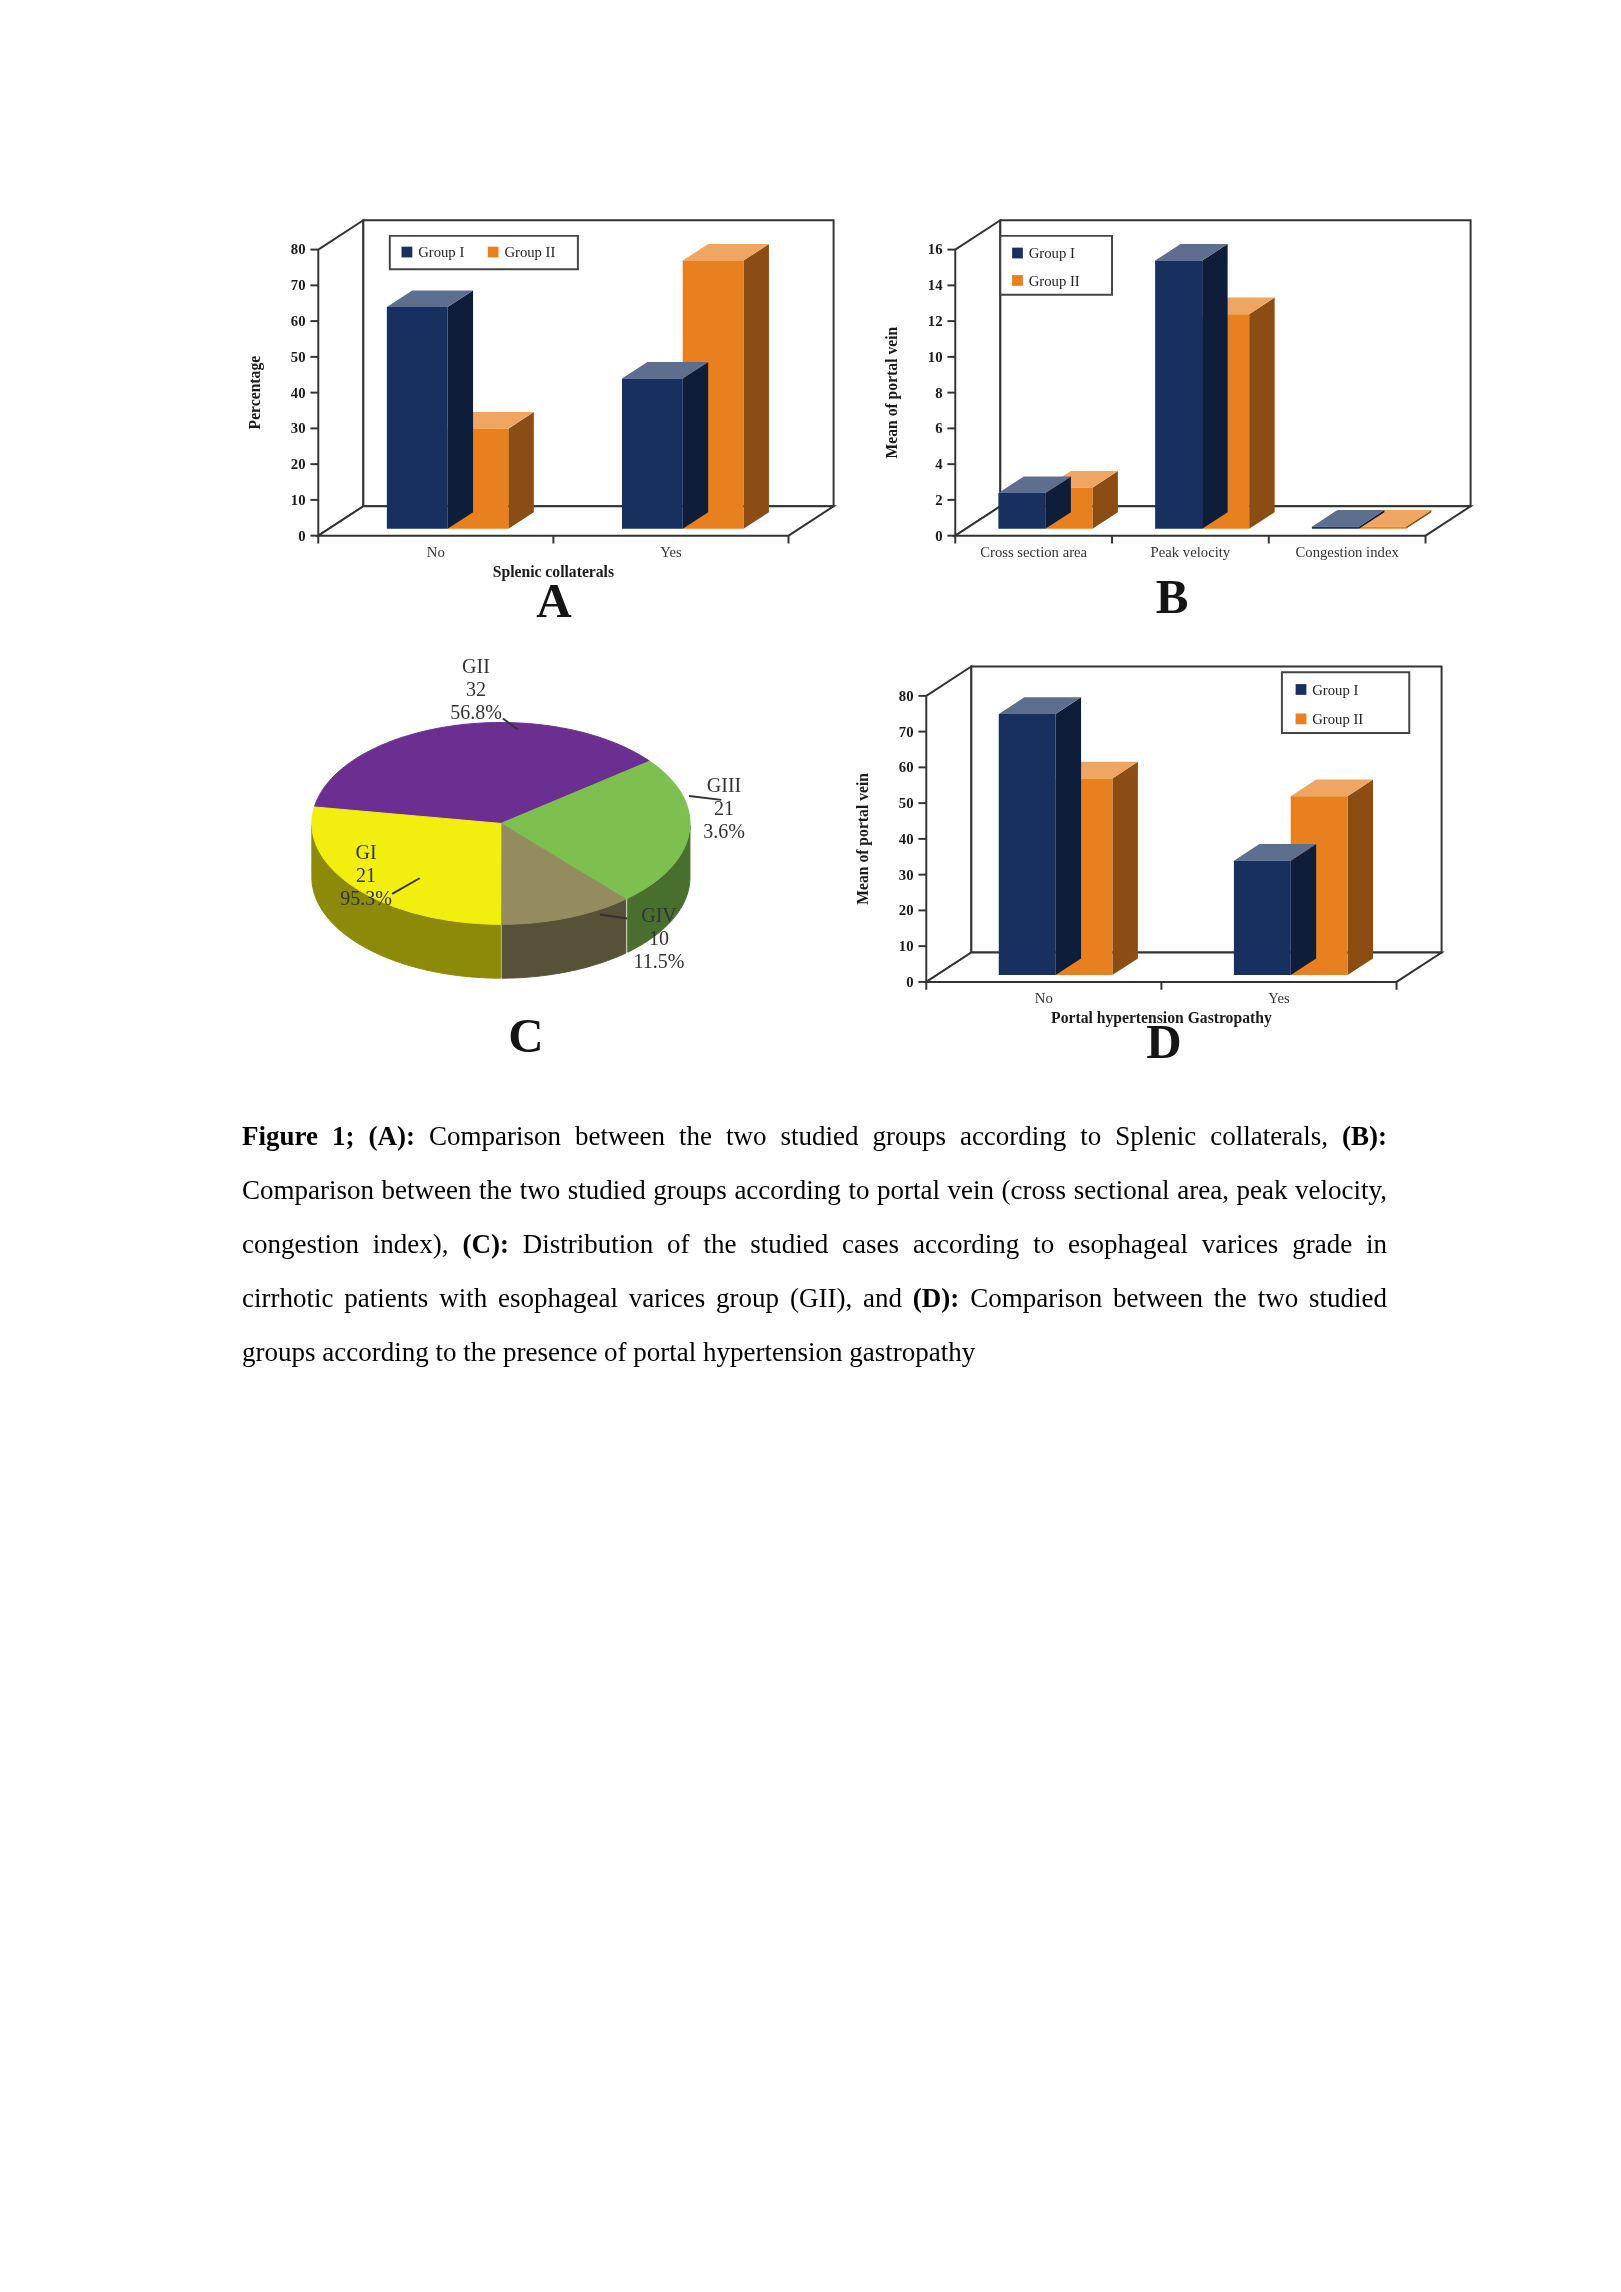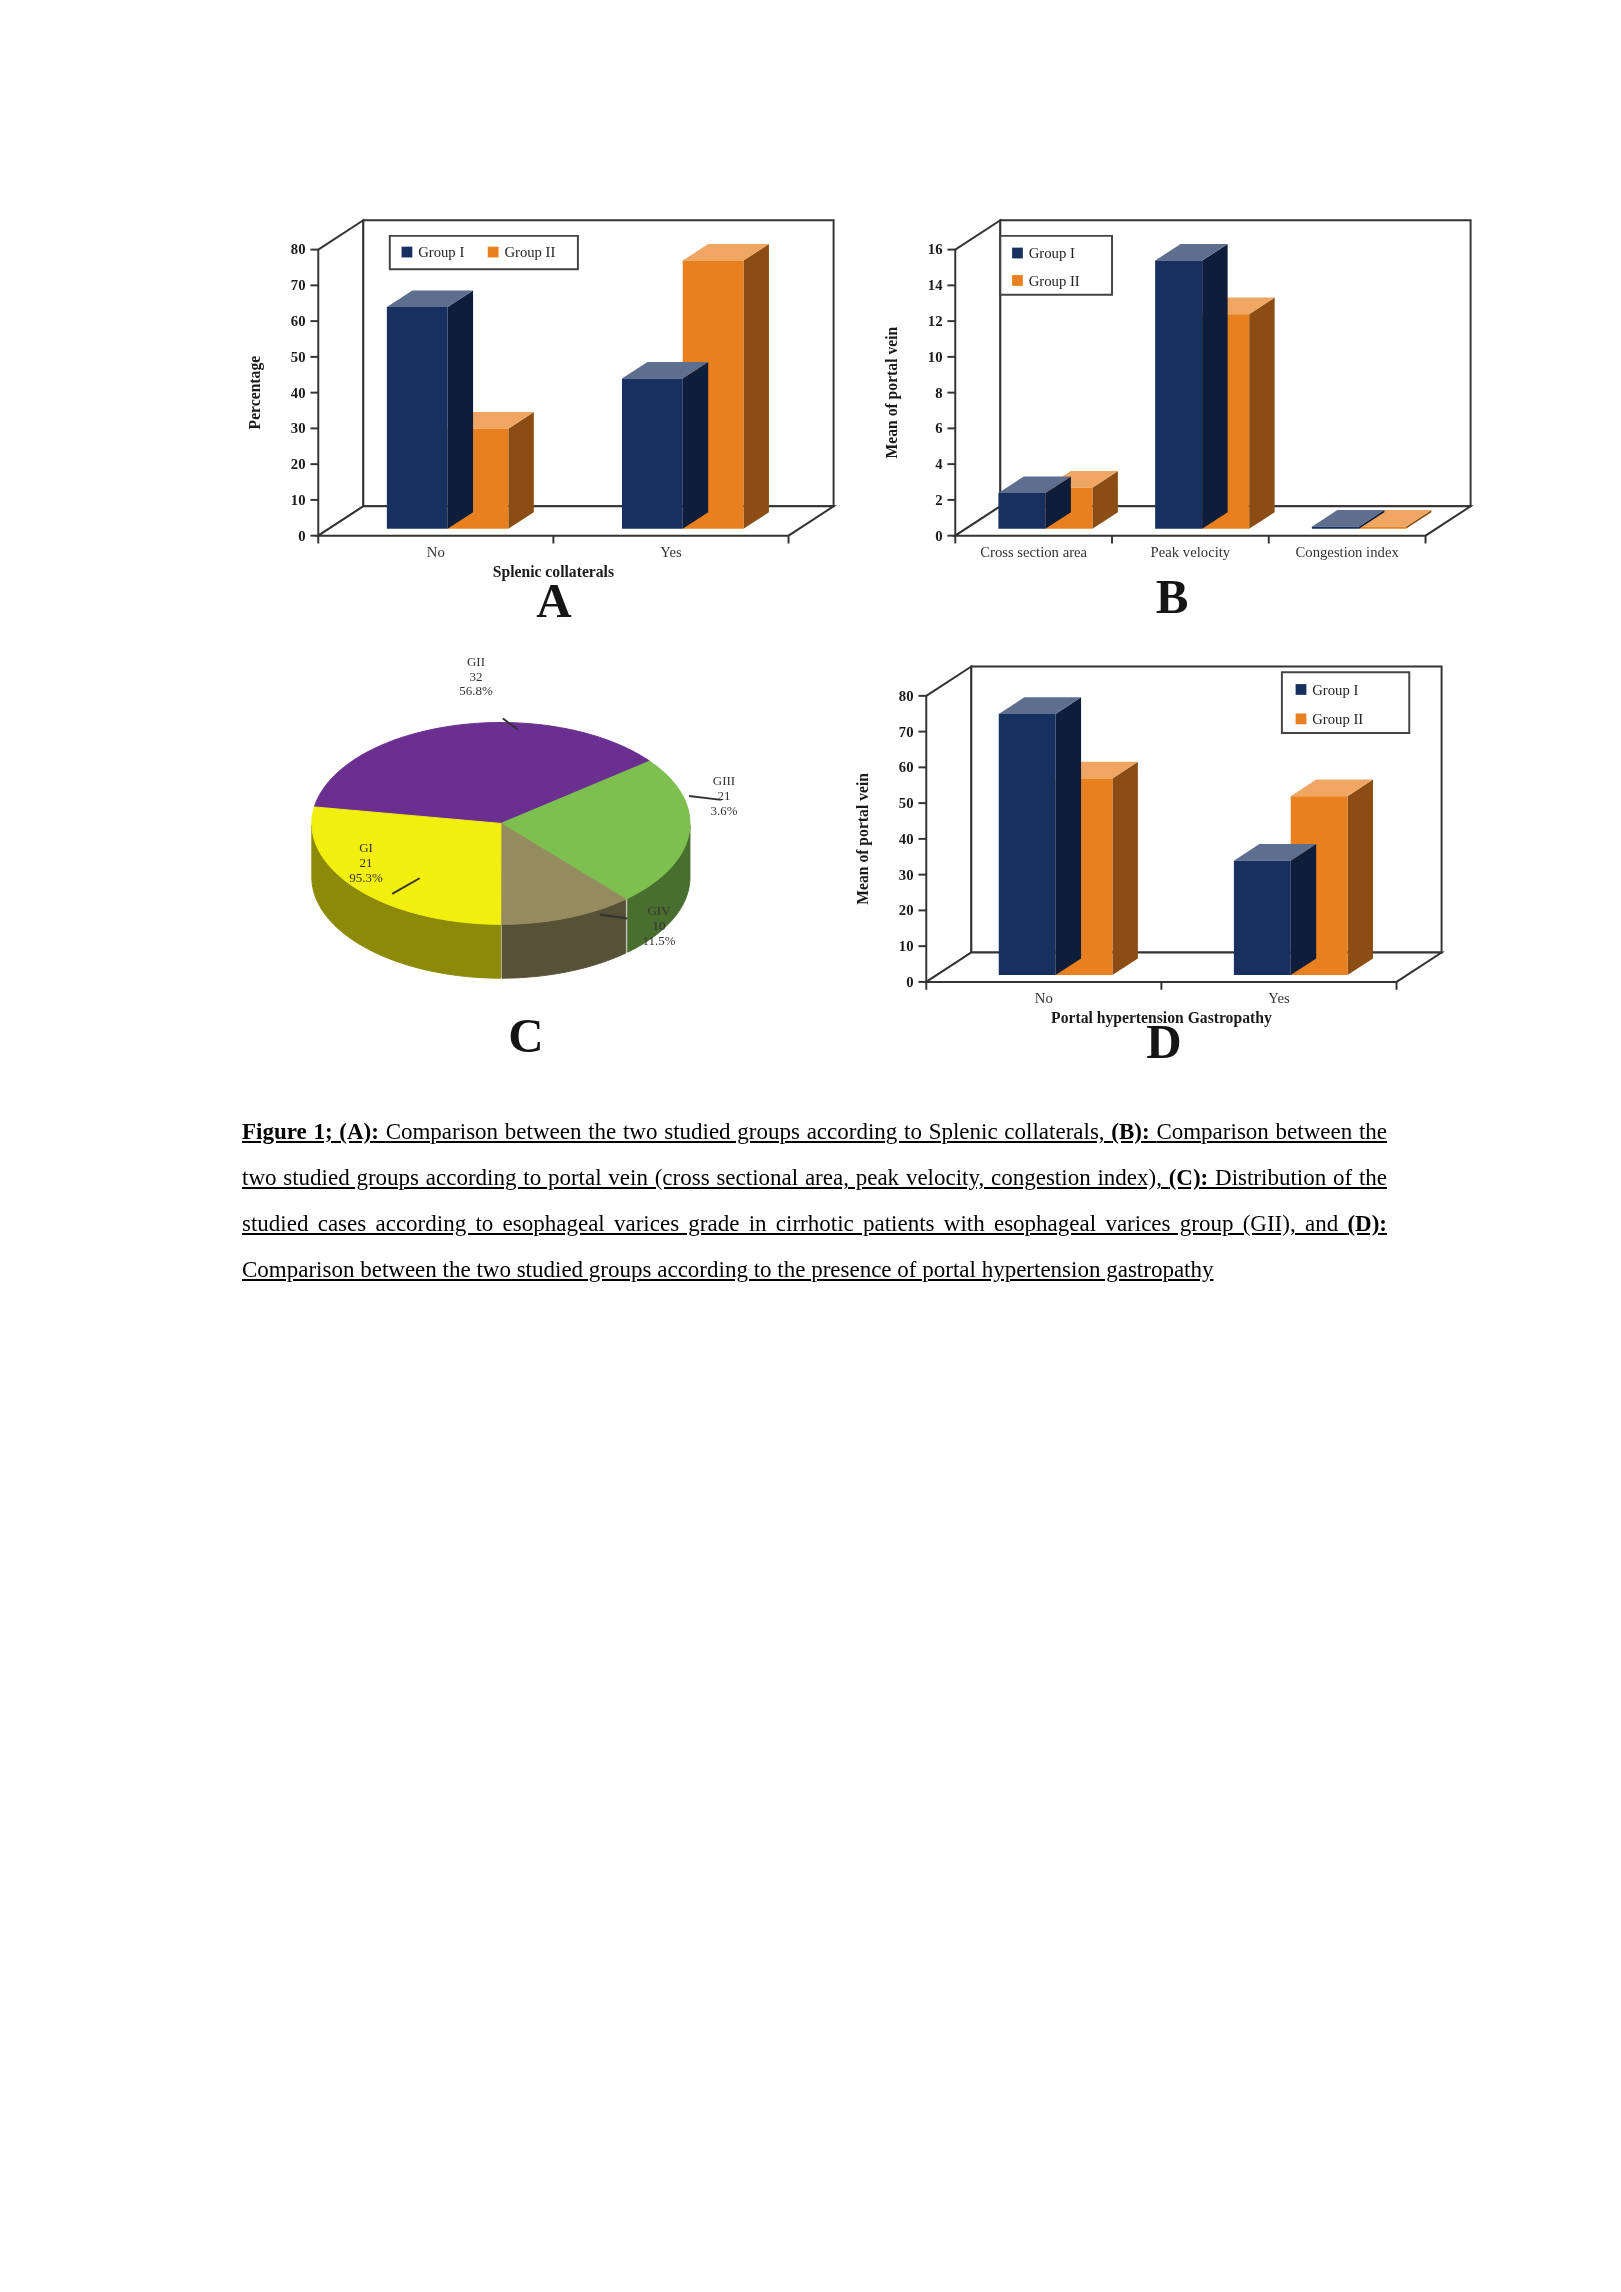--- a/index.html
+++ b/index.html
@@ -2,23 +2,23 @@
 <html><head>
 <meta charset="utf-8">
 <style>
   html,body{margin:0;padding:0;background:#9a9a9a;}
   .page{position:relative;width:1621px;height:2293px;background:#ffffff;overflow:hidden;
         font-family:"Liberation Serif",serif;}
   .panel{position:absolute;}
   .panel-letter{position:absolute;transform:translate(-50%,-50%);font-weight:bold;
         font-size:49px;color:#151515;font-family:"Liberation Serif",serif;}
   .pie-label{position:absolute;transform:translate(-50%,0);text-align:center;
-        font-size:13px;line-height:1.15;color:#333;}
+        font-size:20px;line-height:1.15;color:#333;}
   .caption{position:absolute;left:242px;top:1109px;width:1145px;margin:0;
-        font-size:23px;line-height:2.0;color:#000;text-align:justify;text-decoration:underline;}
+        font-size:27px;line-height:2.0;color:#000;text-align:justify;}
   svg text{font-family:"Liberation Serif",serif;}
 </style>
 </head>
 <body>
 
 <div class="page">
 
   <svg id="chartA" class="panel" style="left:235px;top:181px" width="627" height="436" viewBox="0 0 640 445">
       <polygon points="85,70 131,40 131,332 85,362" fill="#ffffff" stroke="#333333" stroke-width="2"></polygon>
       <polygon points="131,40 611,40 611,332 131,332" fill="#ffffff" stroke="#333333" stroke-width="2"></polygon>

